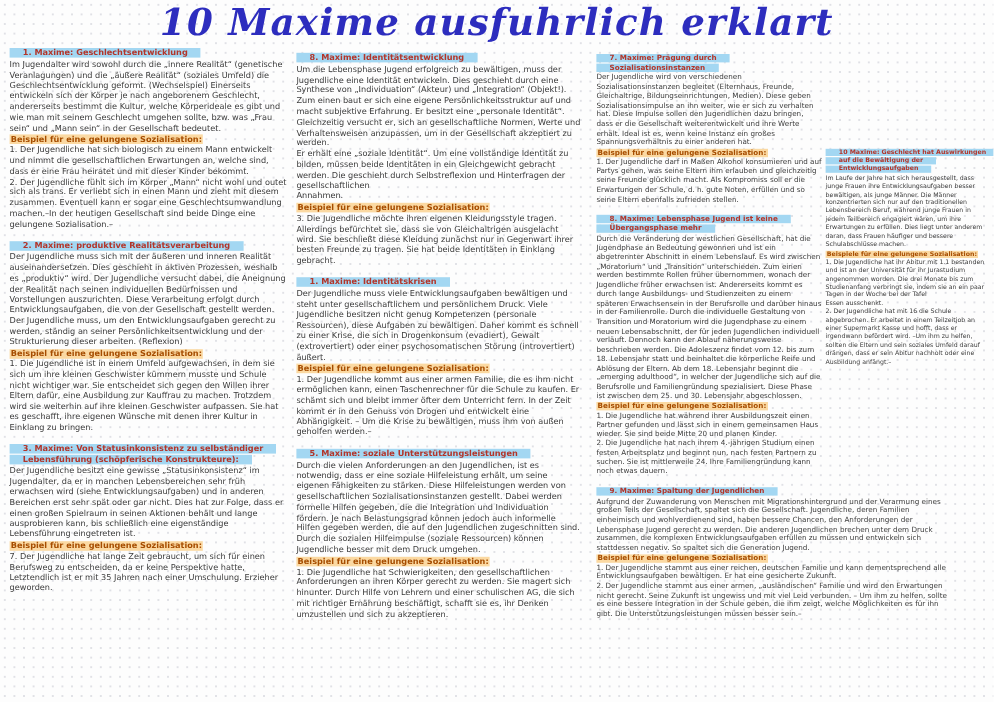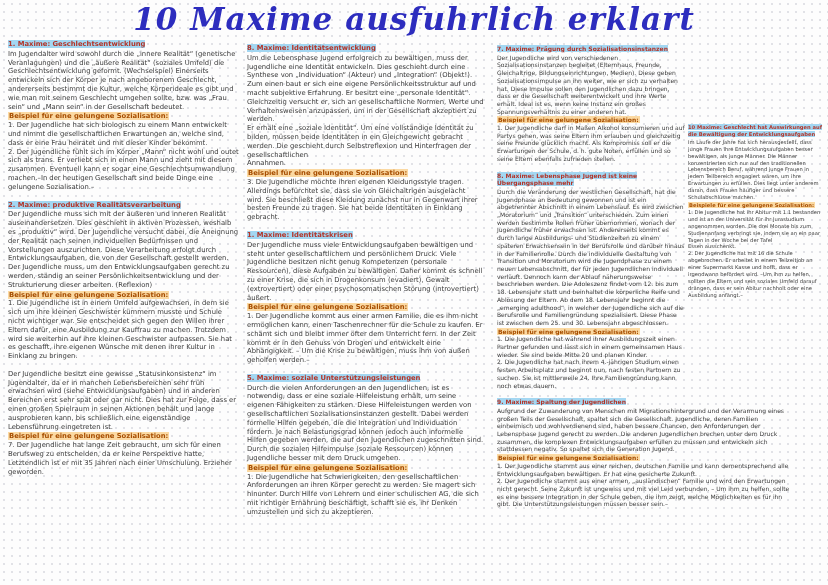--- a/index.html
+++ b/index.html
@@ -24,21 +24,21 @@
   }
   .col { position:absolute; }
   .col1 { left:8px;   top:40px;  width:233px; font-size:6.8px; line-height:8.8px; }
   .col2 { left:247px; top:44px;  width:237px; font-size:6.8px; line-height:8.8px; }
   .col3 { left:497px; top:45px;  width:188px; font-size:6px;   line-height:7.7px; }
   .col4 { left:688px; top:124px; width:138px; font-size:5.2px; line-height:6.9px; }
   .maxim { margin-bottom:9px; }
   .maxim-heading { margin-bottom:1px; }
   .hl-blue {
     background:#a3d7f2; color:#b2352a;
-    font-weight:bold; padding:0 0;
+    font-weight:bold; padding:0 11px;
     box-decoration-break:clone; -webkit-box-decoration-break:clone;
   }
   .label-line { margin-top:1px; }
   .hl-orange {
     background:#fbd9a2; color:#a64d00;
     font-weight:bold; padding:0 1px;
     box-decoration-break:clone; -webkit-box-decoration-break:clone;
   }
   .body-text, .beispiel-text { white-space:pre-line; }
   
@@ -57,20 +57,21 @@
         <div class="beispiel-text">1. Der Jugendliche hat sich biologisch zu einem Mann entwickelt und nimmt die gesellschaftlichen Erwartungen an, welche sind, dass er eine Frau heiratet und mit dieser Kinder bekommt.
 2. Der Jugendliche fühlt sich im Körper „Mann“ nicht wohl und outet sich als trans. Er verliebt sich in einen Mann und zieht mit diesem zusammen. Eventuell kann er sogar eine Geschlechtsumwandlung machen.–In der heutigen Gesellschaft sind beide Dinge eine gelungene Sozialisation.–</div>
       </section>
       <section class="maxim">
         <div class="maxim-heading"><span class="hl-blue">2. Maxime: produktive Realitätsverarbeitung</span></div>
         <div class="body-text">Der Jugendliche muss sich mit der äußeren und inneren Realität auseinandersetzen. Dies geschieht in aktiven Prozessen, weshalb es „produktiv“ wird. Der Jugendliche versucht dabei, die Aneignung der Realität nach seinen individuellen Bedürfnissen und Vorstellungen auszurichten. Diese Verarbeitung erfolgt durch Entwicklungsaufgaben, die von der Gesellschaft gestellt werden. Der Jugendliche muss, um den Entwicklungsaufgaben gerecht zu werden, ständig an seiner Persönlichkeitsentwicklung und der Strukturierung dieser arbeiten. (Reflexion)</div>
         <div class="label-line"><span class="hl-orange">Beispiel für eine gelungene Sozialisation:</span></div>
         <div class="beispiel-text">1. Die Jugendliche ist in einem Umfeld aufgewachsen, in dem sie sich um ihre kleinen Geschwister kümmern musste und Schule nicht wichtiger war. Sie entscheidet sich gegen den Willen ihrer Eltern dafür, eine Ausbildung zur Kauffrau zu machen. Trotzdem wird sie weiterhin auf ihre kleinen Geschwister aufpassen. Sie hat es geschafft, ihre eigenen Wünsche mit denen ihrer Kultur in Einklang zu bringen.</div>
       </section>
       <section class="maxim">
+        <div class="maxim-heading"><span class="hl-blue">3. Maxime: Von Statusinkonsistenz zu selbständiger Lebensführung (schöpferische Konstrukteure):</span></div>
         <div class="body-text">Der Jugendliche besitzt eine gewisse „Statusinkonsistenz“ im Jugendalter, da er in manchen Lebensbereichen sehr früh erwachsen wird (siehe Entwicklungsaufgaben) und in anderen Bereichen erst sehr spät oder gar nicht. Dies hat zur Folge, dass er einen großen Spielraum in seinen Aktionen behält und lange ausprobieren kann, bis schließlich eine eigenständige Lebensführung eingetreten ist.</div>
         <div class="label-line"><span class="hl-orange">Beispiel für eine gelungene Sozialisation:</span></div>
         <div class="beispiel-text">7. Der Jugendliche hat lange Zeit gebraucht, um sich für einen Berufsweg zu entscheiden, da er keine Perspektive hatte, Letztendlich ist er mit 35 Jahren nach einer Umschulung. Erzieher geworden.</div>
       </section>
     </div>
   <div class="col col2">
       <section class="maxim">
         <div class="maxim-heading"><span class="hl-blue">8. Maxime: Identitätsentwicklung</span></div>
         <div class="body-text">Um die Lebensphase Jugend erfolgreich zu bewältigen, muss der Jugendliche eine Identität entwickeln. Dies geschieht durch eine Synthese von „Individuation“ (Akteur) und „Integration“ (Objekt!). Zum einen baut er sich eine eigene Persönlichkeitsstruktur auf und macht subjektive Erfahrung. Er besitzt eine „personale Identität“. Gleichzeitig versucht er, sich an gesellschaftliche Normen, Werte und Verhaltensweisen anzupassen, um in der Gesellschaft akzeptiert zu werden.
 Er erhält eine „soziale Identität“. Um eine vollständige Identität zu bilden, müssen beide Identitäten in ein Gleichgewicht gebracht werden. Die geschieht durch Selbstreflexion und Hinterfragen der gesellschaftlichen

